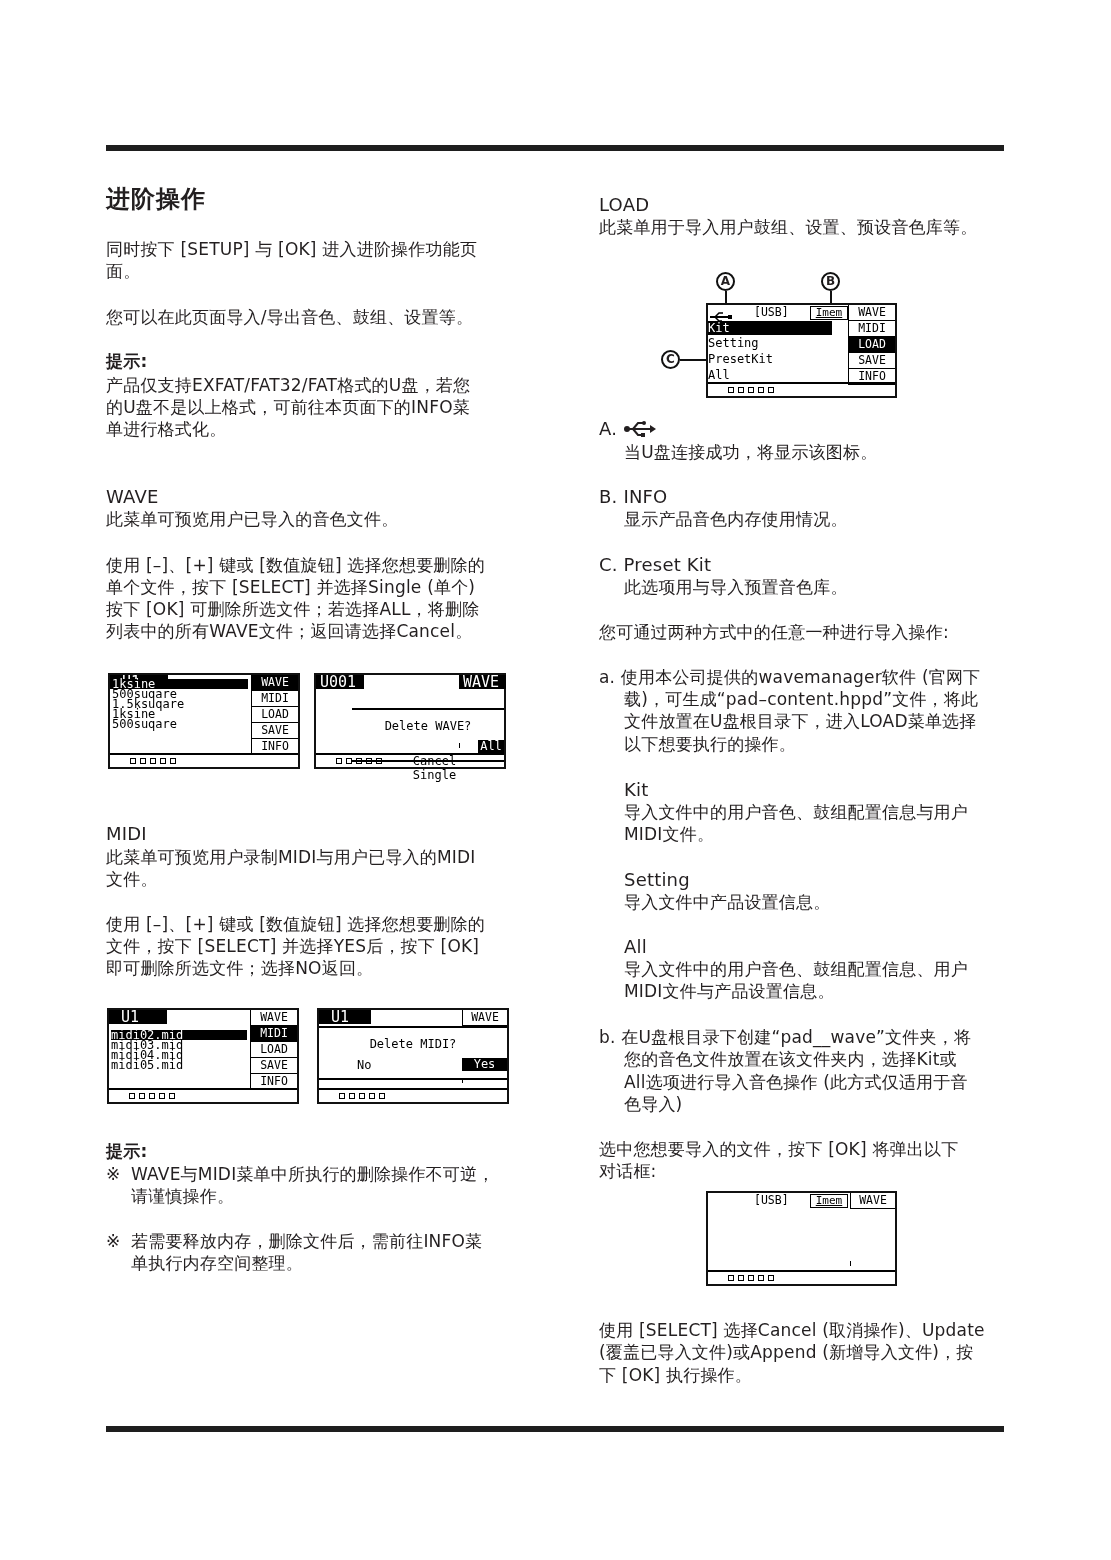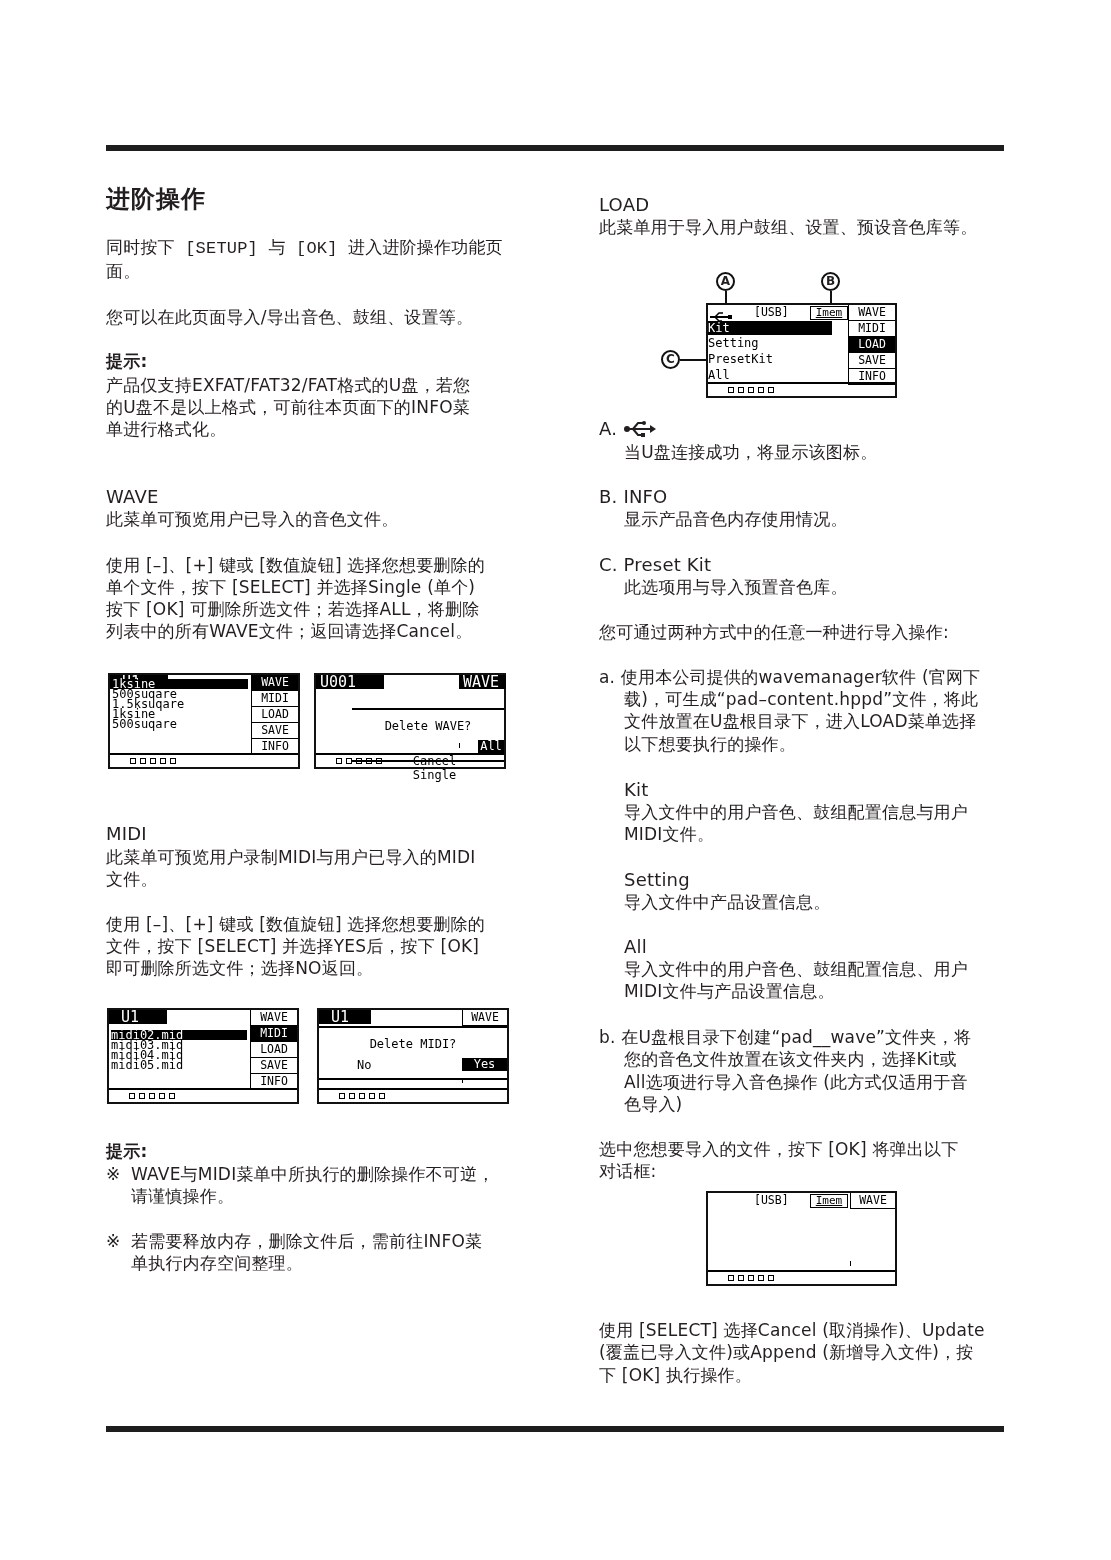--- a/index.html
+++ b/index.html
@@ -28,21 +28,21 @@
   .ln{position:absolute;background:#111;}
 </style>
 </head>
 <body>
 
 <div class="rule" style="top:145px;"></div>
 <div class="rule" style="top:1426px;"></div>
 
 <div>
   <div class="t h1" style="left:106px;top:188px;">进阶操作</div>
-  <div class="t" style="left:106px;top:238px;font-family:Liberation Mono, monospace;">同时按下 [SETUP] 与 [OK] 进入进阶操作功能页</div>
+  <div class="t" style="left:106px;top:238px;">同时按下 [SETUP] 与 [OK] 进入进阶操作功能页</div>
   <div class="t" style="left:106px;top:260px;">面。</div>
   <div class="t" style="left:106px;top:306px;">您可以在此页面导入/导出音色、鼓组、设置等。</div>
 
   <div class="t b" style="left:106px;top:350px;">提示:</div>
   <div class="t" style="left:106px;top:374px;">产品仅支持EXFAT/FAT32/FAT格式的U盘，若您</div>
   <div class="t" style="left:106px;top:396px;">的U盘不是以上格式，可前往本页面下的INFO菜</div>
   <div class="t" style="left:106px;top:418px;">单进行格式化。</div>
 
   <div class="t h2" style="left:106px;top:486px;">WAVE</div>
   <div class="t" style="left:106px;top:508px;">此菜单可预览用户已导入的音色文件。</div>
@@ -70,21 +70,21 @@
     <div class="foot">
       <span class="sq" style="left:20px;"></span>
         <span class="sq" style="left:30px;"></span>
         <span class="sq" style="left:40px;"></span>
         <span class="sq" style="left:50px;"></span>
         <span class="sq" style="left:60px;"></span>
     </div>
   </div>
 
   <div class="lcd" style="left:314px;top:673px;width:192px;height:96px;">
-    <div class="hdr" style="width:68px;padding-left:4px;">U001</div>
+    <div class="hdr" style="width:48px;padding-left:4px;">U001</div>
     <div class="hdr" style="left:143px;width:47px;padding-left:4px;">WAVE</div>
     <div class="dlg" style="top:33px;height:50px;margin-left:36px;">
       <div style="position:absolute;left:0;right:0;top:9px;text-align:center;font-size:12px;">Delete WAVE?</div>
       <div style="position:absolute;left:3px;top:30px;font-size:12px;white-space:pre;">
         <span>Cancel</span>
         <span>Single</span>
       </div>
       <div style="position:absolute;left:126px;right:0;top:30px;height:13px;background:#000;color:#fff;font-size:12px;line-height:13px;text-align:center;">All</div>
     </div>
     <div style="position:absolute;left:143px;right:0;top:68px;height:5px;border-left:1px solid #000;overflow:hidden;"></div>

